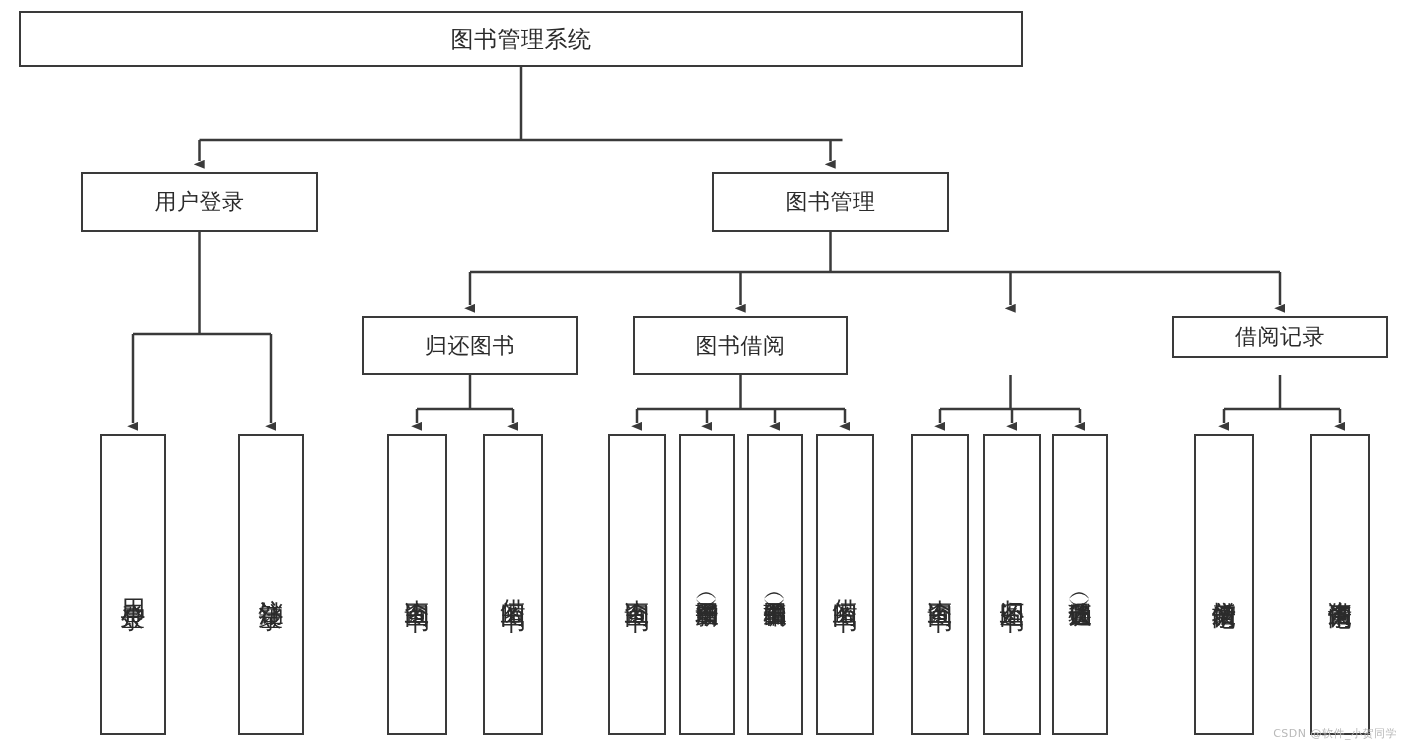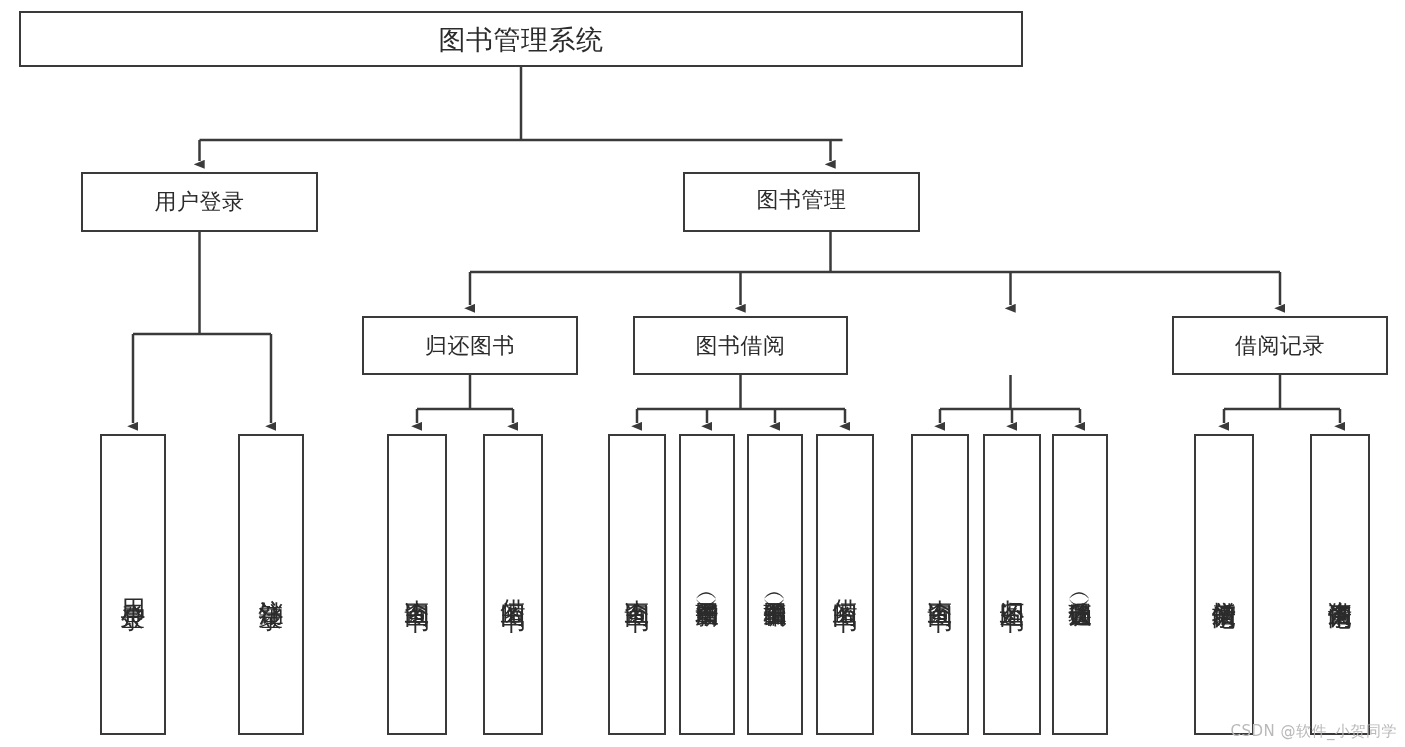--- a/index.html
+++ b/index.html
@@ -41,21 +41,21 @@
     text-align: center;
     line-height: 1.0;
     white-space: nowrap;
   }
   
   .node.h .lbl {
     font-size: 22px;
     letter-spacing: 0.5px;
   }
   .node.root .lbl {
-    font-size: 27px;
+    font-size: 23px;
   }
   
   .node.v {
     align-items: center;
     justify-content: center;
     padding: 2px 0;
   }
   .node.v .lbl {
     writing-mode: vertical-rl;
     text-orientation: upright;
@@ -69,21 +69,21 @@
     letter-spacing: 1px;
   }
   .node.v.long .lbl {
     font-size: 23px;
     letter-spacing: 0px;
   }
   #watermark {
     position: absolute;
     right: 8px;
     bottom: 6px;
-    font-size: 15px;
+    font-size: 11px;
     color: #b9b9b9;
     font-family: "DejaVu Sans", "Liberation Sans", sans-serif;
     white-space: nowrap;
     letter-spacing: 0.5px;
     margin-left: 11px;
   }
 </style>
 </head>
 <body>
 
@@ -139,31 +139,31 @@
     </g>
   </svg>
 
   <div class="node h root" style="left:19px; top:11px; width:1004px; height:56px;">
     <span class="lbl">图书管理系统</span>
   </div>
 
   <div class="node h" style="left:81px; top:172px; width:237px; height:60px;">
     <span class="lbl">用户登录</span>
   </div>
-  <div class="node h" style="left:683px; top:172px; width:237px; height:60px;font-family:Liberation Mono, monospace;">
+  <div class="node h" style="left:712px; top:172px; width:237px; height:60px;">
     <span class="lbl">图书管理</span>
   </div>
 
   <div class="node h" style="left:362px; top:316px; width:216px; height:59px;">
     <span class="lbl">归还图书</span>
   </div>
   <div class="node h" style="left:633px; top:316px; width:215px; height:59px;">
     <span class="lbl">图书借阅</span>
   </div>
-  <div class="node h" style="left:1172px; top:316px; width:216px; height:59px;">
+  <div class="node h" style="left:1172px; top:316px; width:216px; height:42px;">
     <span class="lbl">借阅记录</span>
   </div>
 
   <div id="leaf-layer">
       <div class="node v" style="left: 100px; top: 434px; width: 66px; height: 301px;">
         <span class="lbl">用户登录</span>
       </div>
       <div class="node v" style="left: 238px; top: 434px; width: 66px; height: 301px;">
         <span class="lbl">注销登录</span>
       </div>

